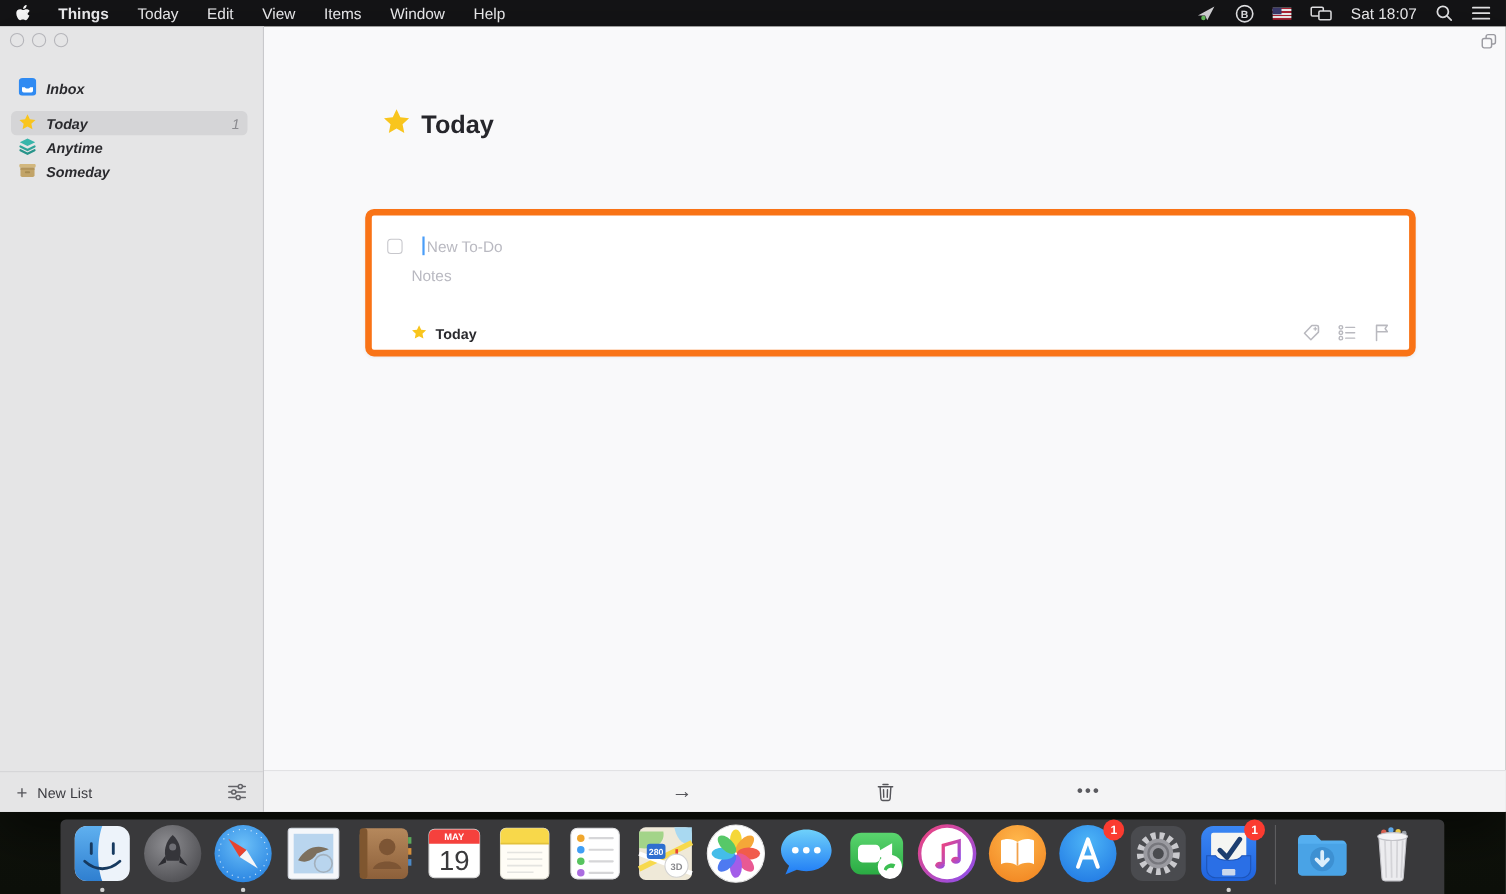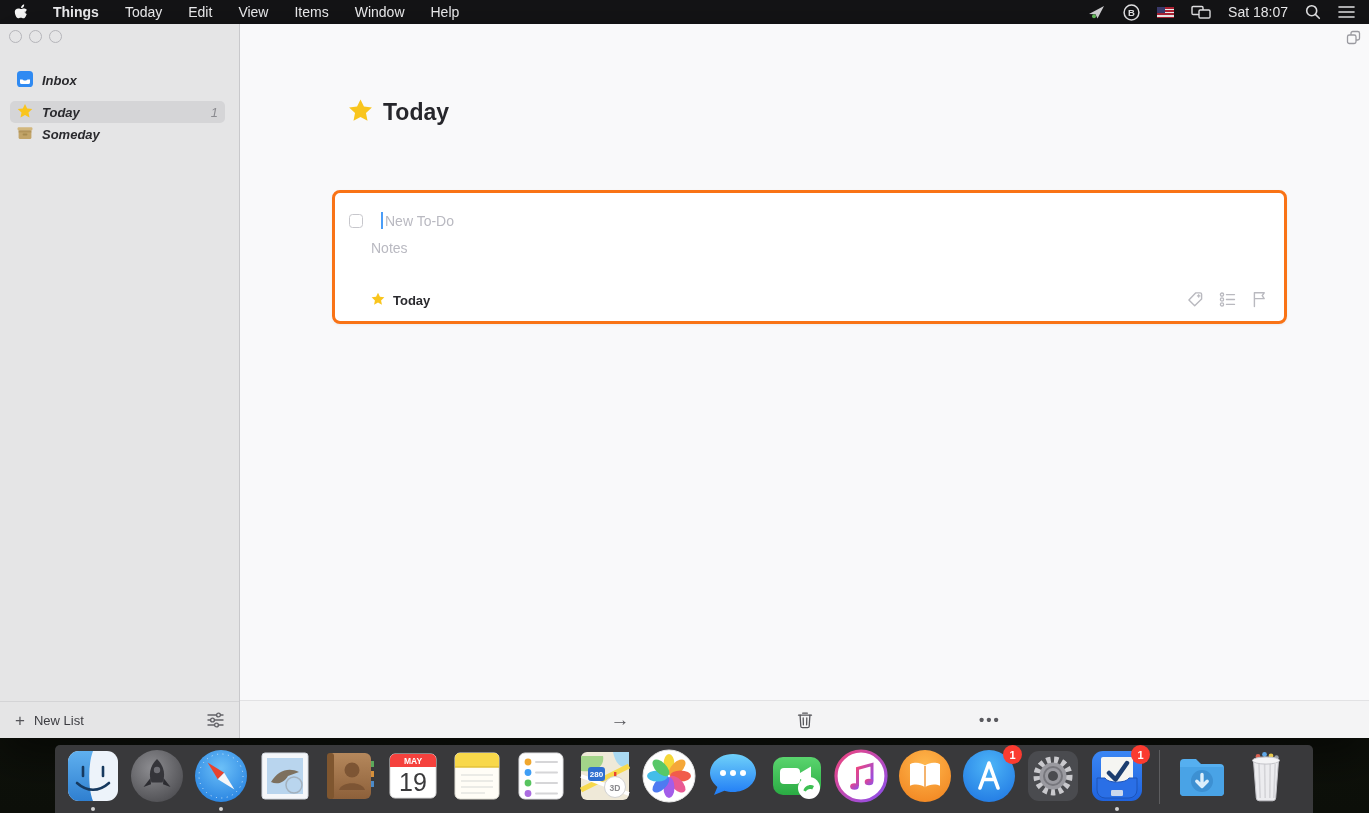--- a/index.html
+++ b/index.html
@@ -50,21 +50,21 @@
   }
   .plus-glyph { font-size:17px; color:#55555a; margin-right:9px; line-height:1; }
   .sliders { margin-left:auto; display:flex; }
 
   .main { position:absolute; left:240px; top:0; right:0; bottom:0; }
   .page-header { position:absolute; top:74px; left:108px; display:flex; align-items:center; gap:10px; }
   .page-title { font-size:23px; font-weight:bold; color:#26262b; }
 
   .card {
     position:absolute; left:92px; top:166px; width:955px; height:134px;
-    background:#fff; border:3px solid #f97316; border-radius:8px;
+    background:#fff; border:6px solid #f97316; border-radius:8px;
     box-shadow:0 1px 3px rgba(0,0,0,.05); box-sizing:border-box;
   }
   .todo-row { position:absolute; top:19px; left:14px; display:flex; align-items:center; }
   .checkbox { width:14px; height:14px; border:1px solid #c7c7cc; border-radius:3.5px; box-sizing:border-box; }
   .caret { width:2px; height:17px; background:#4a9df8; margin-left:18px; }
   .placeholder { color:#b9b9c1; font-size:14px; }
   .todo-title { margin-left:2px; }
   .notes-row { position:absolute; top:46px; left:36px; }
   .when-row { position:absolute; top:99px; left:36px; display:flex; align-items:center; gap:8px; font-size:13px; font-weight:600; color:#2a2a2e; }
   .card-actions { position:absolute; top:98px; right:16px; display:flex; align-items:center; gap:15px; }
@@ -175,20 +175,30 @@
       </div>
       <div class="spacer10"></div>
       <div class="nav-item selected">
         <span>
           <svg width="16" height="16" viewBox="0 0 16 16">
               <path d="M8 .9 L10.2 5.5 15.3 6.1 11.5 9.6 12.5 14.6 8 12.1 3.5 14.6 4.5 9.6 .7 6.1 5.8 5.5 Z" fill="#f9c51d"></path>
             </svg>
         </span>
         <span>Today</span>
         <span class="nav-count">1</span>
+      </div>
+      <div class="nav-item">
+        <span>
+          <svg width="16" height="16" viewBox="0 0 16 16">
+              <path d="M8 1 L15 4.4 8 7.8 1 4.4 Z" fill="#38b5aa"></path>
+              <path d="M1.6 8.2 L8 11.3 14.4 8.2" fill="none" stroke="#2fa398" stroke-width="2" stroke-linecap="round"></path>
+              <path d="M1.6 11.6 L8 14.7 14.4 11.6" fill="none" stroke="#28948a" stroke-width="2" stroke-linecap="round"></path>
+            </svg>
+        </span>
+        <span>Anytime</span>
       </div>
       <div class="nav-item">
         <span>
           <svg width="16" height="16" viewBox="0 0 16 16">
               <rect x="0.6" y="2.2" width="14.8" height="3.2" rx="1" fill="#d2b77d"></rect>
               <rect x="1.6" y="5.4" width="12.8" height="8.6" rx="1.6" fill="#c2a468"></rect>
               <rect x="1.6" y="5.4" width="12.8" height="2" fill="#b2945a"></rect>
               <rect x="5.6" y="8.6" width="4.8" height="1.8" rx="0.9" fill="#a78b50"></rect>
             </svg>
         </span>

